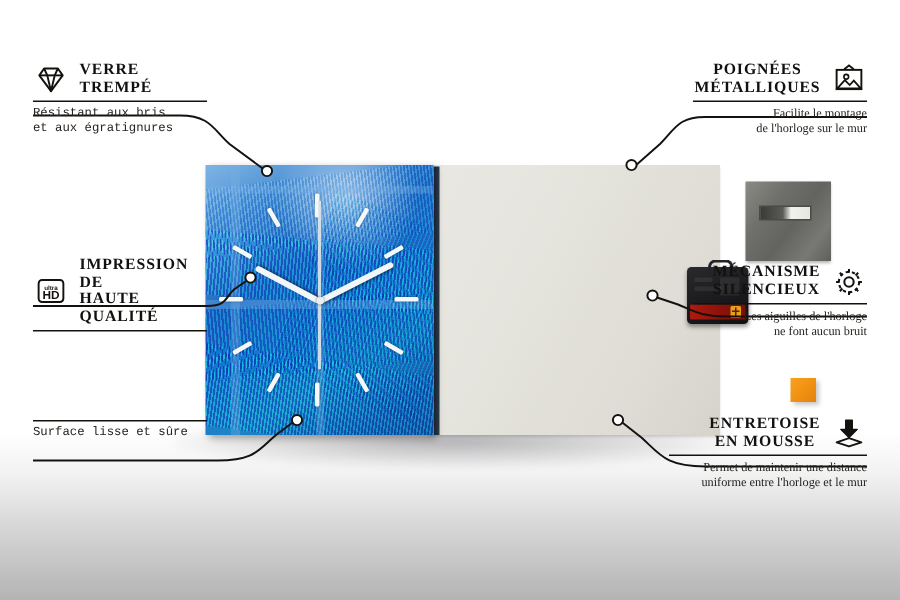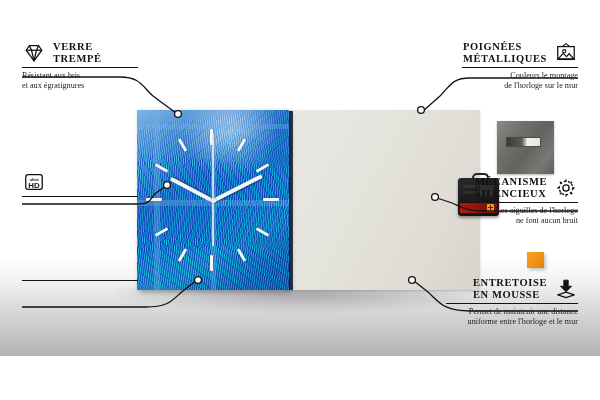--- a/index.html
+++ b/index.html
@@ -1,21 +1,21 @@
 <!DOCTYPE html>
 <html><head>
 <meta charset="utf-8">
 <style>
   html,body{margin:0;padding:0;}
   body{
     width:600px;height:400px;overflow:hidden;
     font-family:"Liberation Serif",serif;
     background:#ffffff;
   }
-  #stage{position:relative;width:600px;height:356px;overflow:hidden;
+  #stage{position:relative;width:600px;height:400px;overflow:hidden;
     background:
       linear-gradient(to bottom,#ffffff 0%,#ffffff 72%,#f2f2f2 79%,#d6d6d6 88%,#bcbcbc 97%,#b4b4b4 100%);
   }
   
   .floor-shadow{position:absolute;left:115px;top:286px;width:375px;height:26px;
     background:radial-gradient(ellipse at 50% 30%,rgba(90,90,95,.45) 0%,rgba(120,120,125,.22) 45%,rgba(160,160,165,0) 75%);
     filter:blur(2px);}
 
   
   .product{position:absolute;left:137px;top:110px;width:343px;height:180px;}
@@ -82,25 +82,25 @@
 
   
   .callout{position:absolute;}
   .callout .head{display:flex;align-items:center;gap:7px;}
   .c-left .head{justify-content:flex-start;}
   .c-right .head{justify-content:flex-end;}
   .title{font-family:"Liberation Serif",serif;font-weight:bold;
     font-size:10.5px;line-height:11.5px;letter-spacing:.6px;color:#13110f;
     text-transform:uppercase;white-space:pre-line;}
   .c-left .title{text-align:left;}
-  .c-right .title{text-align:left;}
+  .c-right .title{text-align:center;}
   .rule{height:1px;background:#14120f;margin-top:3px;}
   .sub{font-family:"Liberation Serif",serif;font-size:8.2px;line-height:9.6px;
     color:#26231f;margin-top:3px;white-space:pre-line;}
-  .c-left .sub{text-align:left;}
+  .c-left .sub{text-align:left;font-family:Liberation Mono, monospace;}
   .c-right .sub{text-align:right;}
   .ico{width:24px;height:22px;flex:0 0 auto;display:block;}
 
   .leader{position:absolute;left:0;top:0;width:600px;height:400px;
     pointer-events:none;overflow:visible;}
 </style>
 </head>
 <body>
 
 <div id="stage">
@@ -196,41 +196,44 @@
 et aux égratignures</div>
   </div>
 
   <div class="callout c-left" style="left:22px;top:171px;width:116px;">
     <div class="head">
       <svg class="ico" viewBox="0 0 24 24">
         <rect x="3" y="4" width="18" height="16" rx="2.5" fill="none" stroke="#14120f" stroke-width="1.4"></rect>
         <text x="12" y="11" font-family="Liberation Sans, sans-serif" font-size="4.6" font-weight="bold" fill="#14120f" text-anchor="middle">ultra</text>
         <text x="12" y="18" font-family="Liberation Sans, sans-serif" font-size="8.6" font-weight="bold" fill="#14120f" text-anchor="middle">HD</text>
       </svg>
+      <div class="title">IMPRESSION DE
+HAUTE QUALITÉ</div>
     </div>
     <div class="rule"></div>
   </div>
 
   <div class="callout c-left" style="left:22px;top:277px;width:116px;">
     <div class="rule"></div>
+    <div class="sub">Surface lisse et sûre</div>
   </div>
 
   <div class="callout c-right" style="left:462px;top:41px;width:116px;">
     <div class="head">
       <div class="title">POIGNÉES
 MÉTALLIQUES</div>
       <svg class="ico" viewBox="0 0 24 24">
         <path d="M8.5,4.5 L12,1.8 L15.5,4.5" fill="none" stroke="#14120f" stroke-width="1.3"></path>
         <rect x="3" y="5" width="18" height="14" fill="none" stroke="#14120f" stroke-width="1.4"></rect>
         <circle cx="10" cy="10" r="1.7" fill="none" stroke="#14120f" stroke-width="1.2"></circle>
         <path d="M3.5,18.4 L9,12.4 L12.5,16 L15.5,12.8 L20.5,18.4 Z" fill="none" stroke="#14120f" stroke-width="1.3"></path>
       </svg>
     </div>
     <div class="rule"></div>
-    <div class="sub">Couleurs le montage
+    <div class="sub">Facilite le montage
 de l'horloge sur le mur</div>
   </div>
 
   <div class="callout c-right" style="left:446px;top:277px;width:132px;">
     <div class="head">
       <div class="title">ENTRETOISE
 EN MOUSSE</div>
       <svg class="ico" viewBox="0 0 24 24">
         <path d="M9.6,2.4 L14.4,2.4 L14.4,9 L18,9 L12,15 L6,9 L9.6,9 Z" fill="#14120f" stroke="#14120f" stroke-width="1" stroke-linejoin="round"></path>
         <path d="M12,15.4 L21,18.4 L12,21.4 L3,18.4 Z" fill="none" stroke="#14120f" stroke-width="1.4" stroke-linejoin="round"></path>

